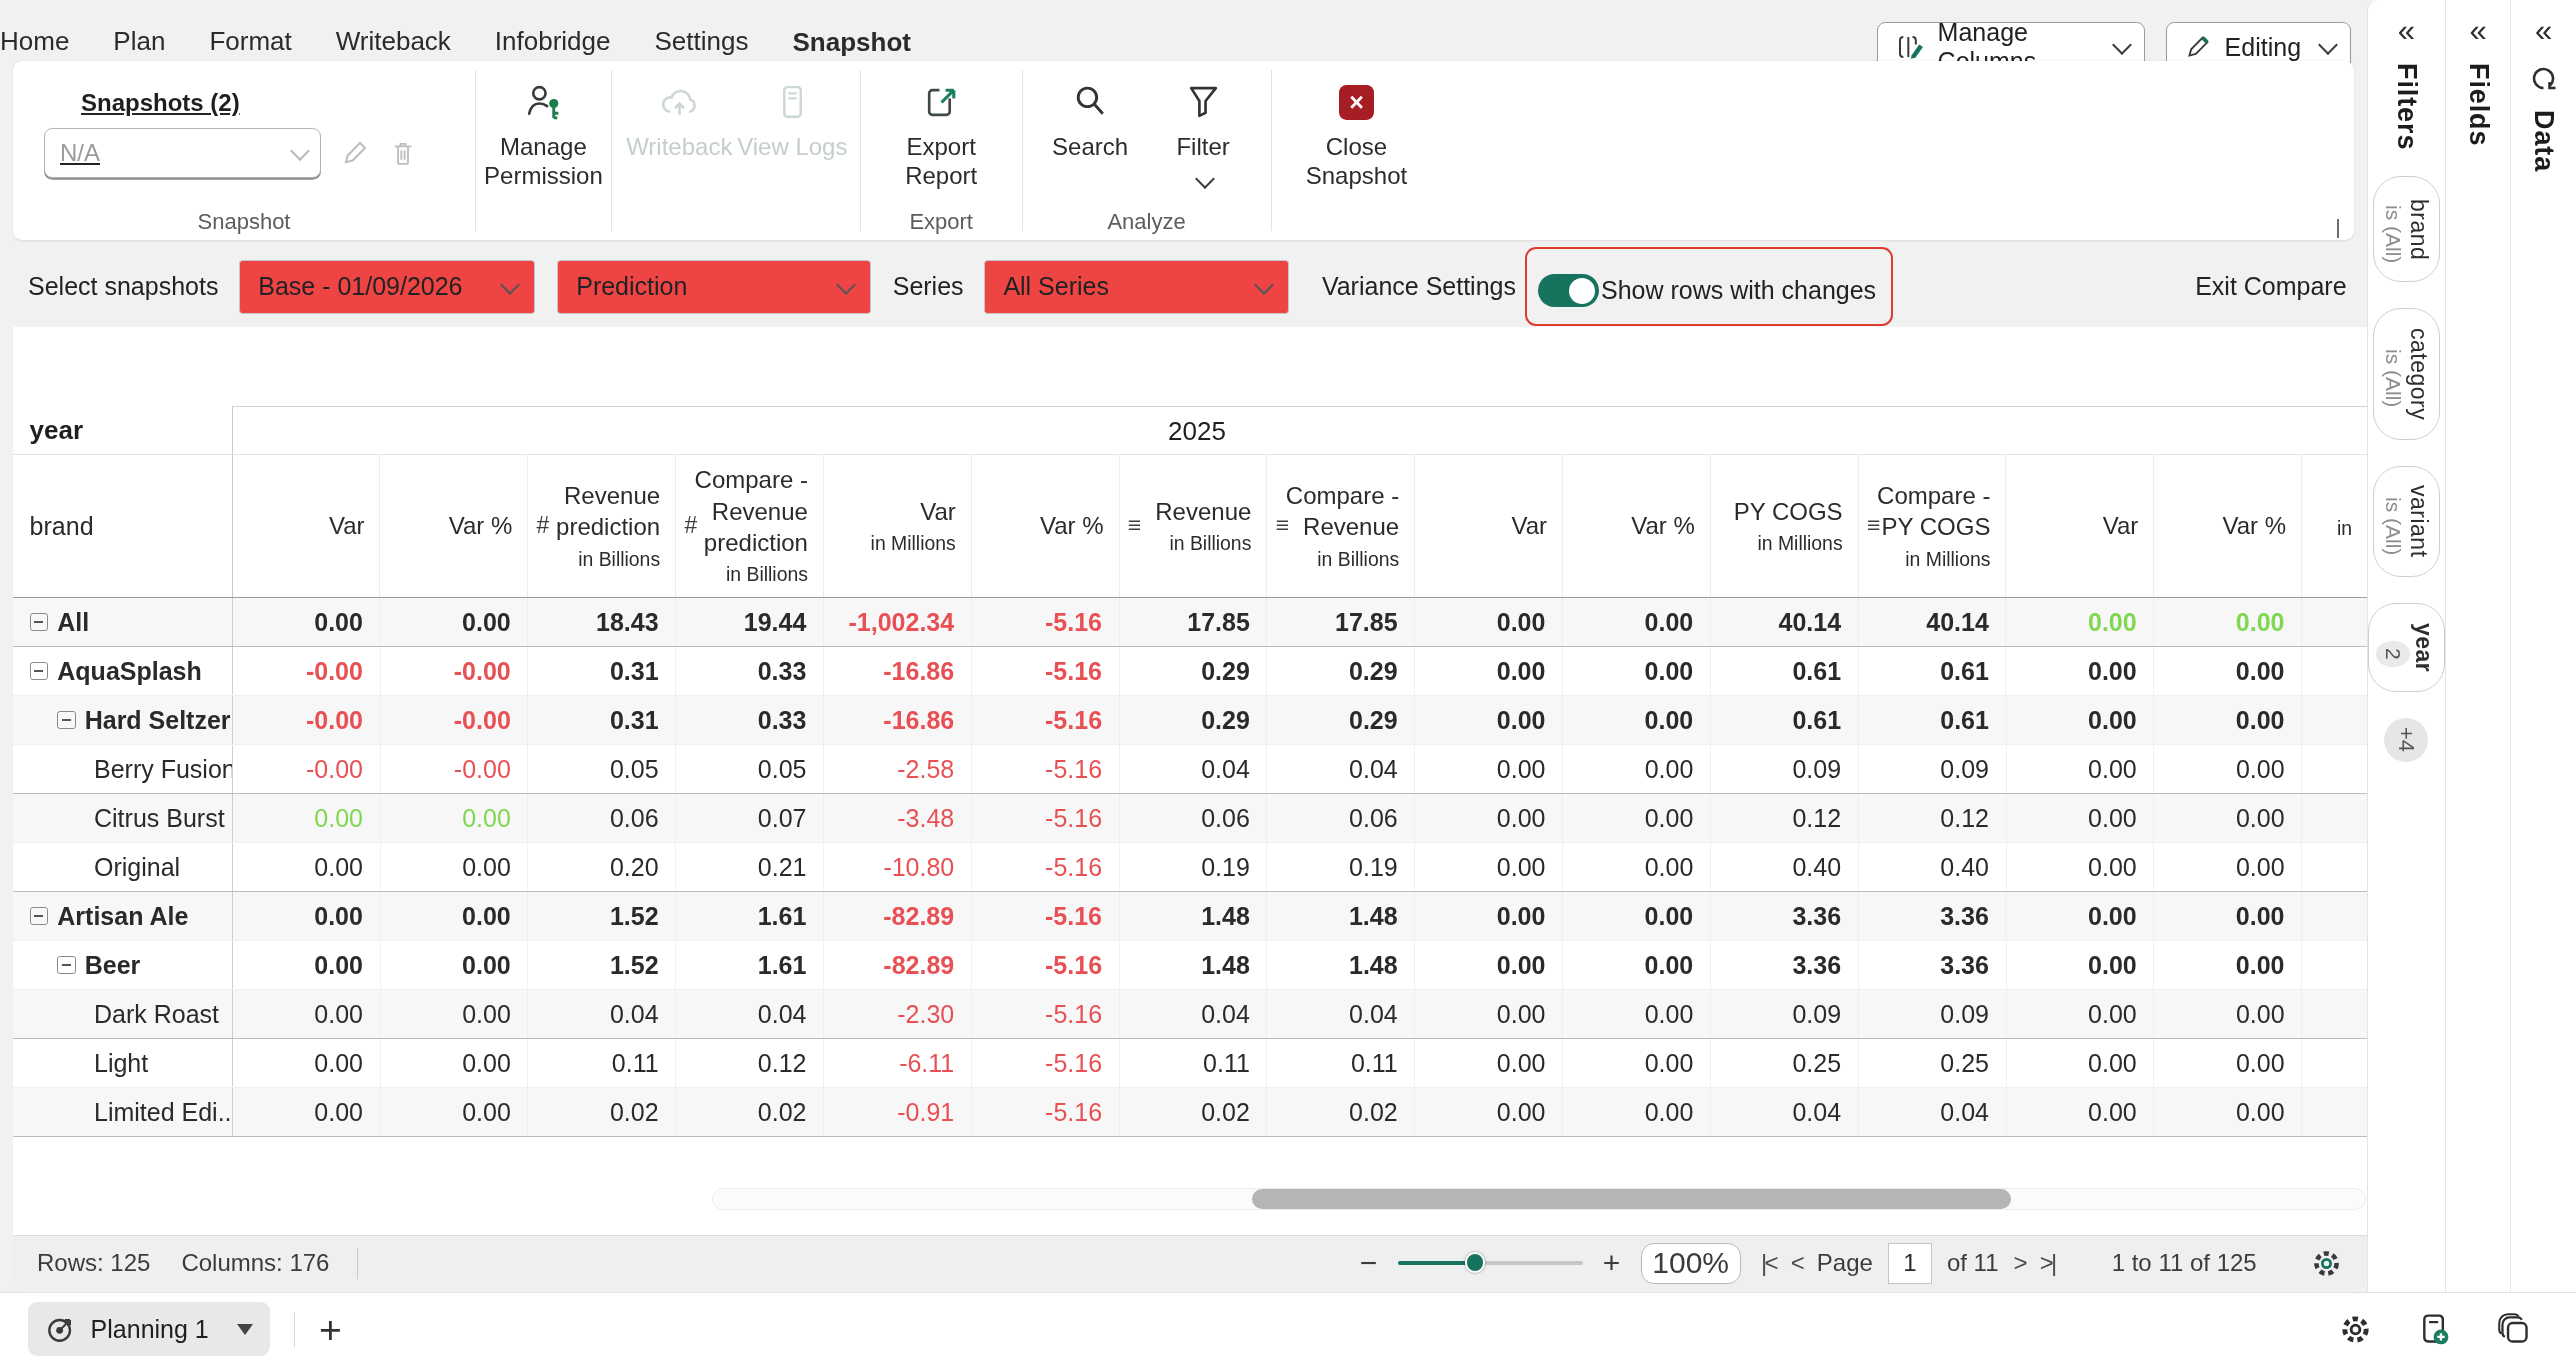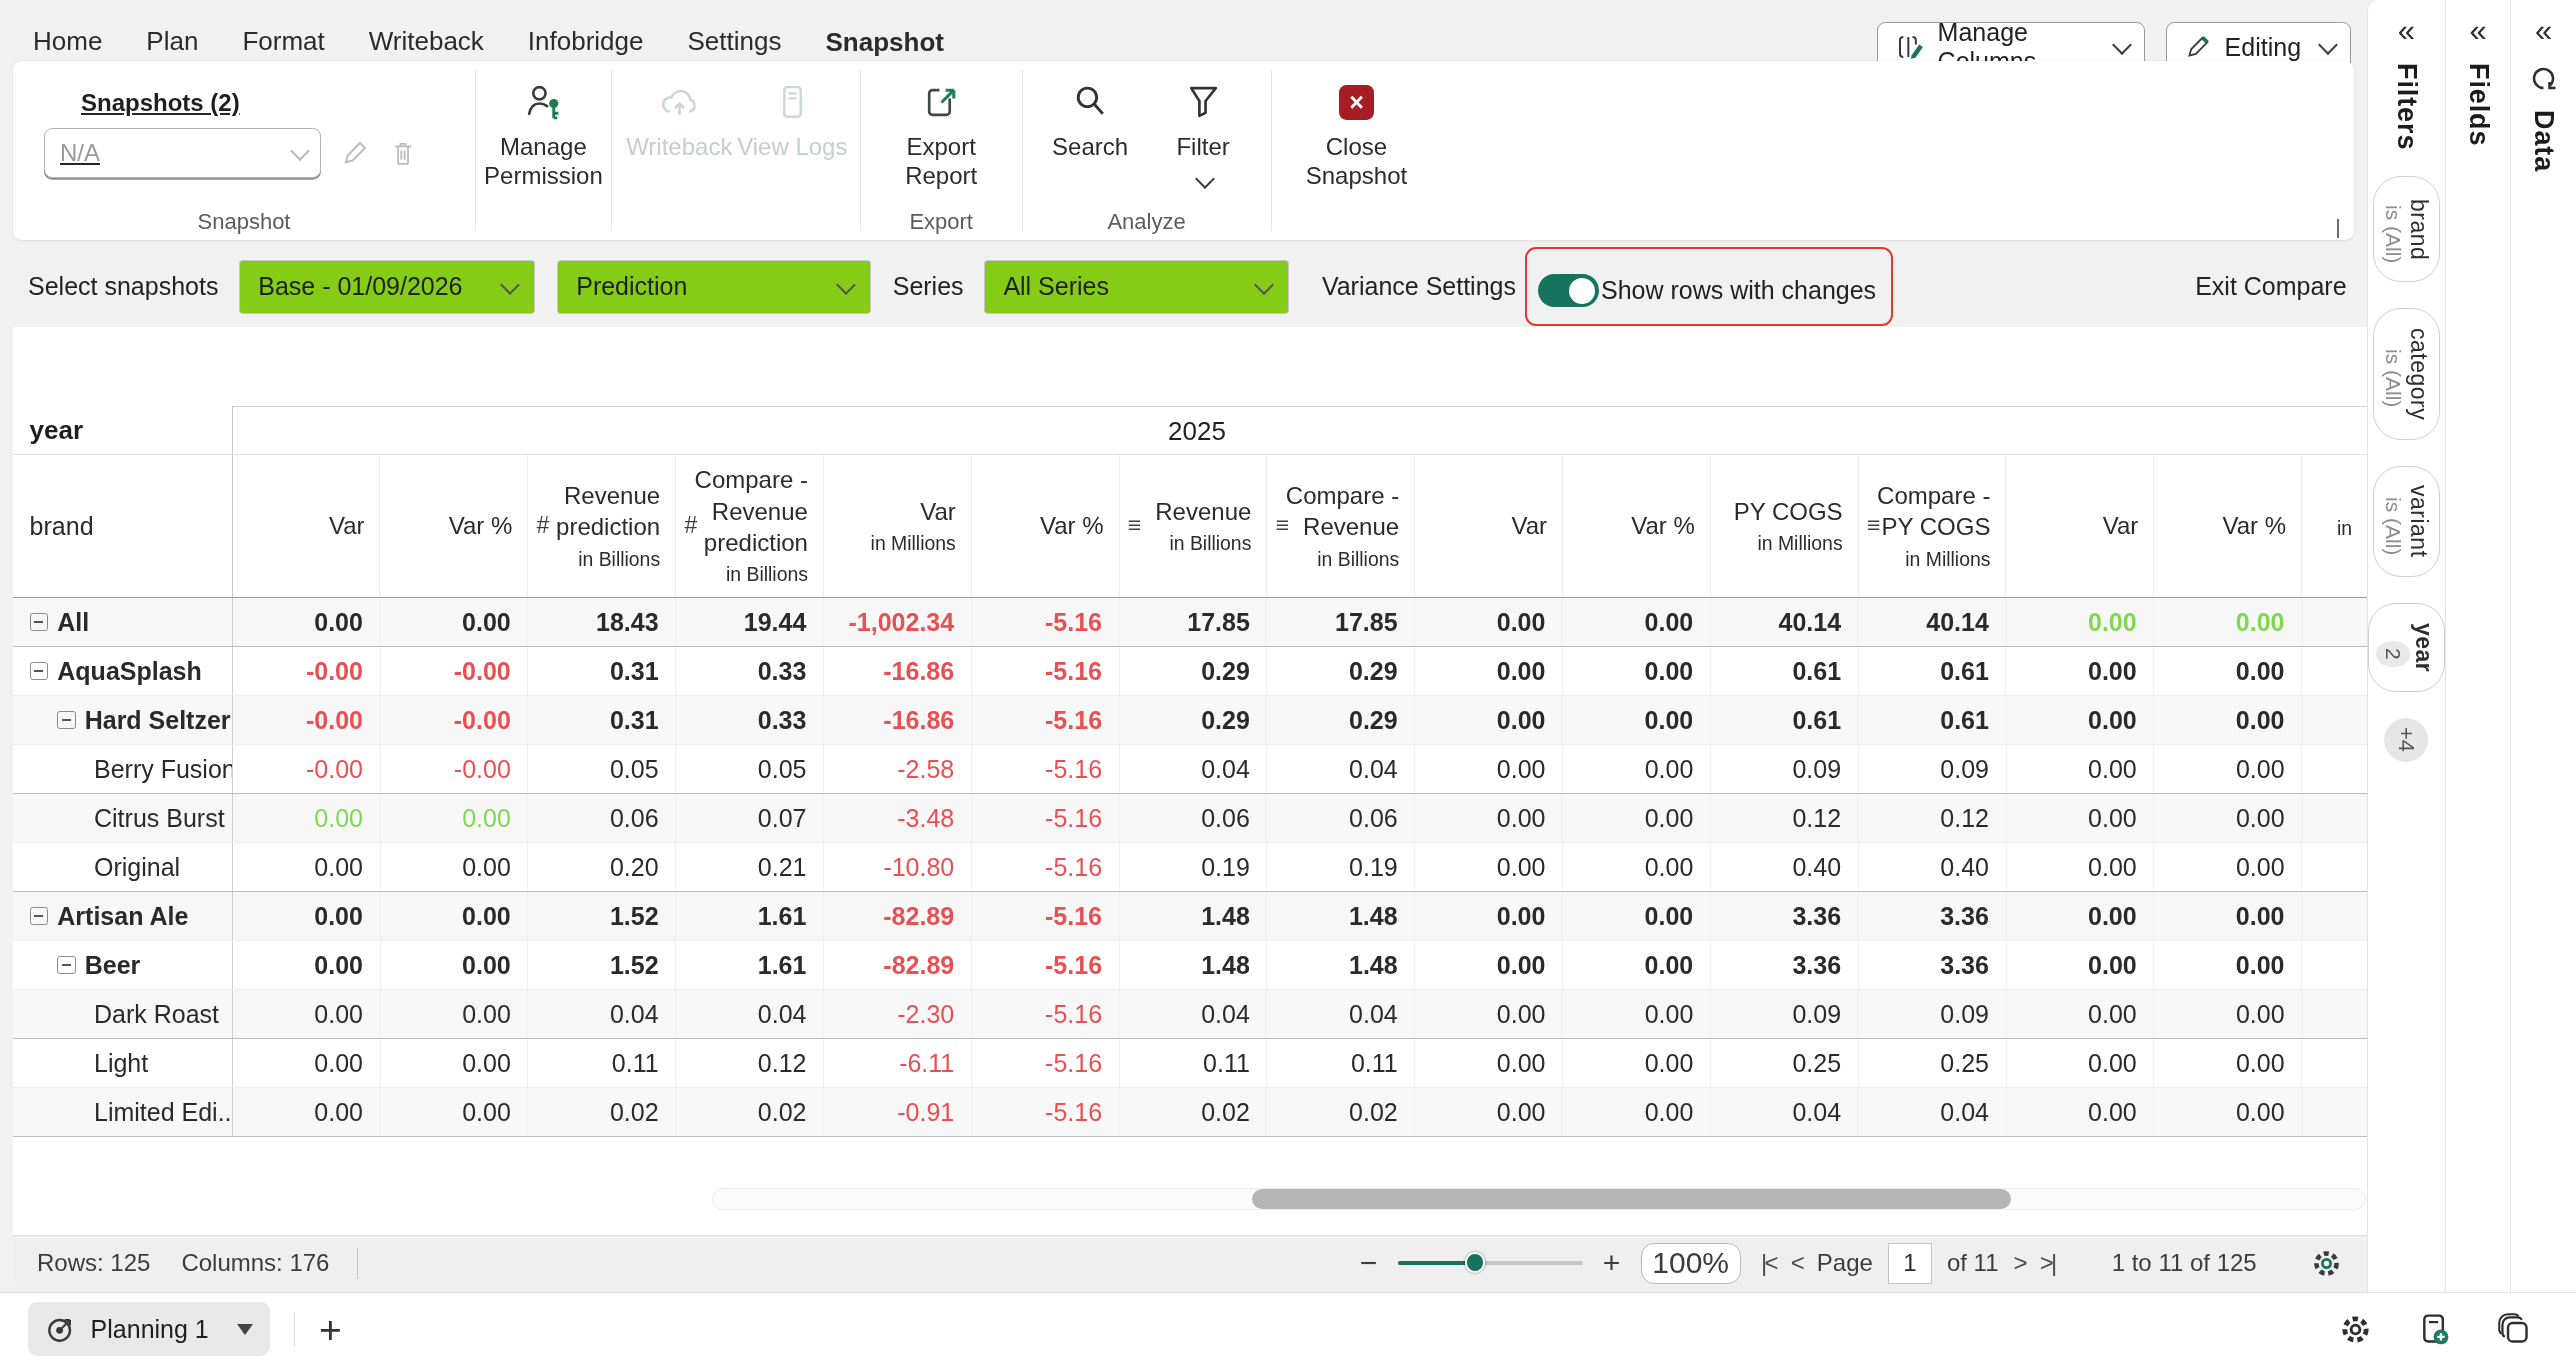--- a/index.html
+++ b/index.html
@@ -1,20 +1,20 @@
 <!DOCTYPE html>
 <html style="font-size:15px"><head>
 <meta charset="utf-8">
 <style>
   *{box-sizing:border-box;margin:0;padding:0;}
   html,body{width:2576px;height:1365px;}
   body{position:relative;background:#f1f1f2;font-family:"Liberation Sans",sans-serif;color:#252525;overflow:hidden;}
 
   
-  .menubar{position:absolute;left:0;top:0;height:72px;display:flex;align-items:flex-end;gap:44px;padding-left:33px;font-size:26px;color:#2b2b2b;}
+  .menubar{position:absolute;left:0;top:0;height:72px;display:flex;align-items:flex-end;gap:44px;font-size:26px;color:#2b2b2b;}
   .menu-item{padding-bottom:15px;cursor:pointer;}
   .menu-item.active{font-weight:700;border-bottom:4.6px solid #15735e;padding-bottom:10.2px;}
 
   .top-btn{position:absolute;top:22px;height:50px;background:#fff;border:0.9px solid #9a9a9a;border-radius:8.3px;box-shadow:0 1.8px 0 #707070;display:flex;align-items:center;gap:13px;padding:0 16.6px;font-size:25px;color:#222;}
   #manage-columns-btn{left:1877px;width:268px;}
   #editing-btn{left:2166px;width:185px;}
   .cvr{width:14px;height:14px;border-right:2.8px solid #3c3c3c;border-bottom:2.8px solid #3c3c3c;transform:rotate(45deg) translateY(-2.8px);flex:0 0 auto;}
   .ml-auto{margin-left:auto;}
 
   
@@ -32,21 +32,21 @@
   .rib-btn.active{background:#e2e2e2;}
   .rib-btn.disabled{color:#c4cfca;cursor:default;}
   .rib-btn .ic{height:43px;display:flex;align-items:center;justify-content:center;}
   .close-ic{width:35px;height:35px;background:#a61e24;border-radius:7.4px;color:#fff;font-size:25px;font-weight:700;display:flex;align-items:center;justify-content:center;}
   .rib-collapse{position:absolute;right:15px;bottom:3.7px;}
   .rib-collapse .cvr{border-color:#6d6d6d;border-width:2.3px;}
 
   
   .compare-bar{position:absolute;left:13px;top:246px;width:2341px;height:81px;display:flex;align-items:center;font-size:25px;color:#222;padding-left:15px;}
   .cmp-label{margin-right:20.3px;}
-  .cmp-select{height:54px;background:#84cc16;border:0.9px solid #c6c6c6;border-radius:3.7px;display:flex;align-items:center;justify-content:space-between;padding:0 18.5px;margin-right:22px;font-size:25px;}
+  .cmp-select{height:54px;background:#ef4444;border:0.9px solid #c6c6c6;border-radius:3.7px;display:flex;align-items:center;justify-content:space-between;padding:0 18.5px;margin-right:22px;font-size:25px;}
   .cmp-select .cvr{border-color:#555;border-width:2.3px;}
   .w320{width:296px;}.w340{width:314px;}.w330{width:305px;}
   .variance{margin-left:11px;cursor:pointer;}
   .toggle-wrap{display:flex;align-items:center;height:79px;border:2.8px solid #de3a2e;border-radius:11px;padding:8px 15px 0 11px;margin-left:9.2px;}
   .toggle{width:61px;height:33px;border-radius:18.5px;background:#15735e;position:relative;flex:0 0 auto;cursor:pointer;}
   .toggle::after{content:"";position:absolute;right:4.6px;top:3.7px;width:26px;height:26px;background:#fff;border-radius:50%;}
   .toggle-label{margin-left:1.8px;}
   .exit-compare{margin-left:auto;margin-right:7.4px;cursor:pointer;}
 
   

